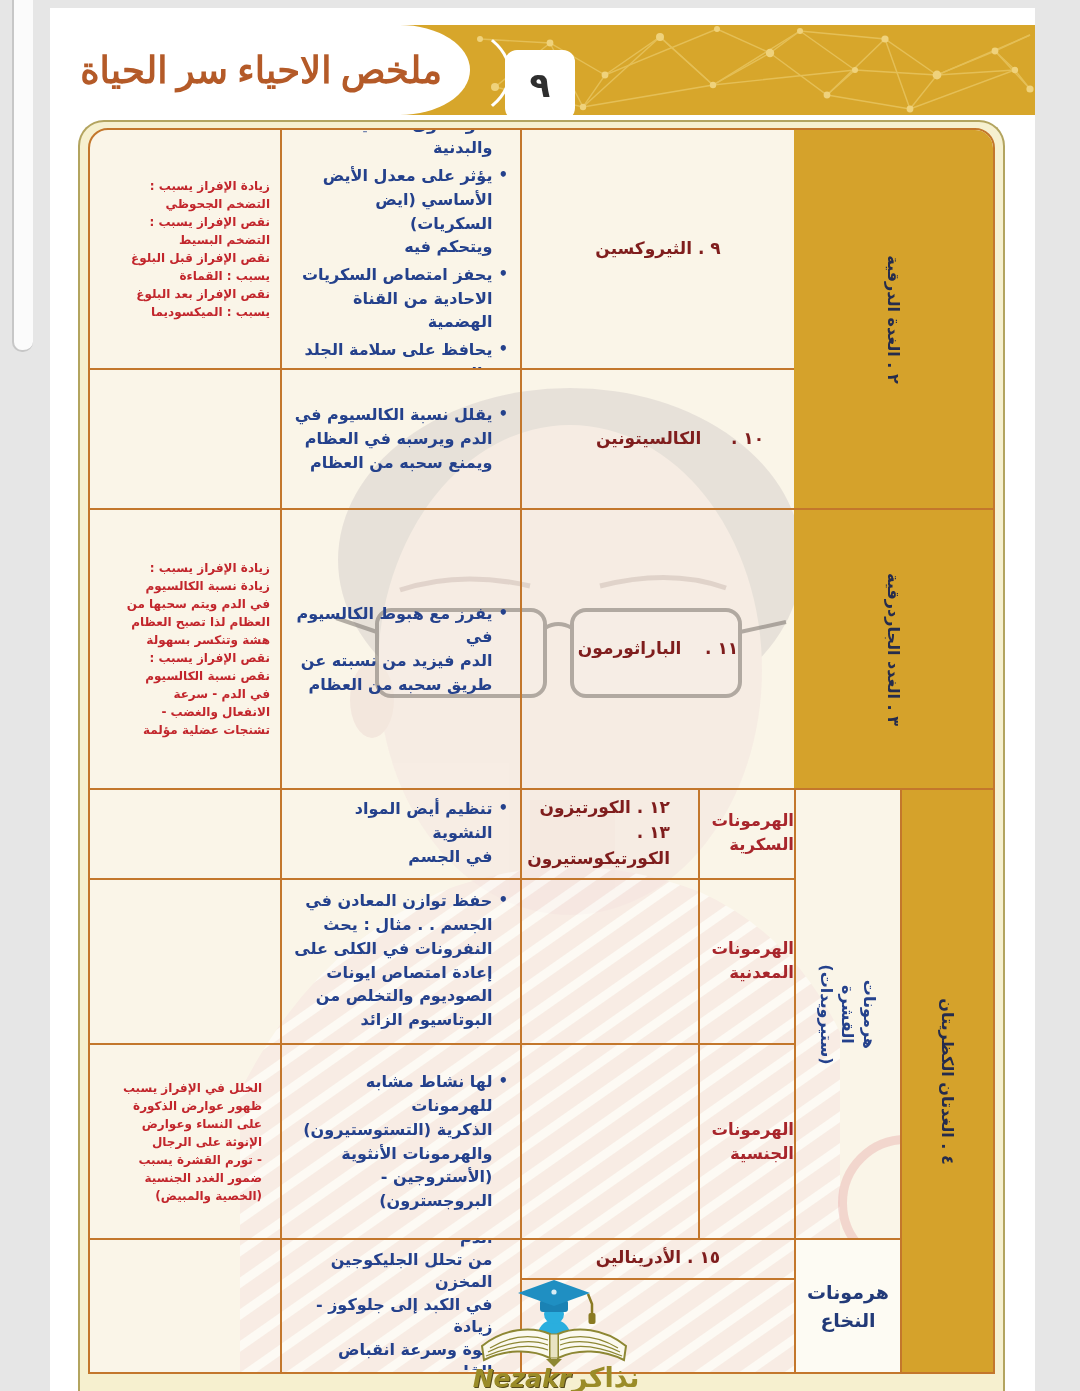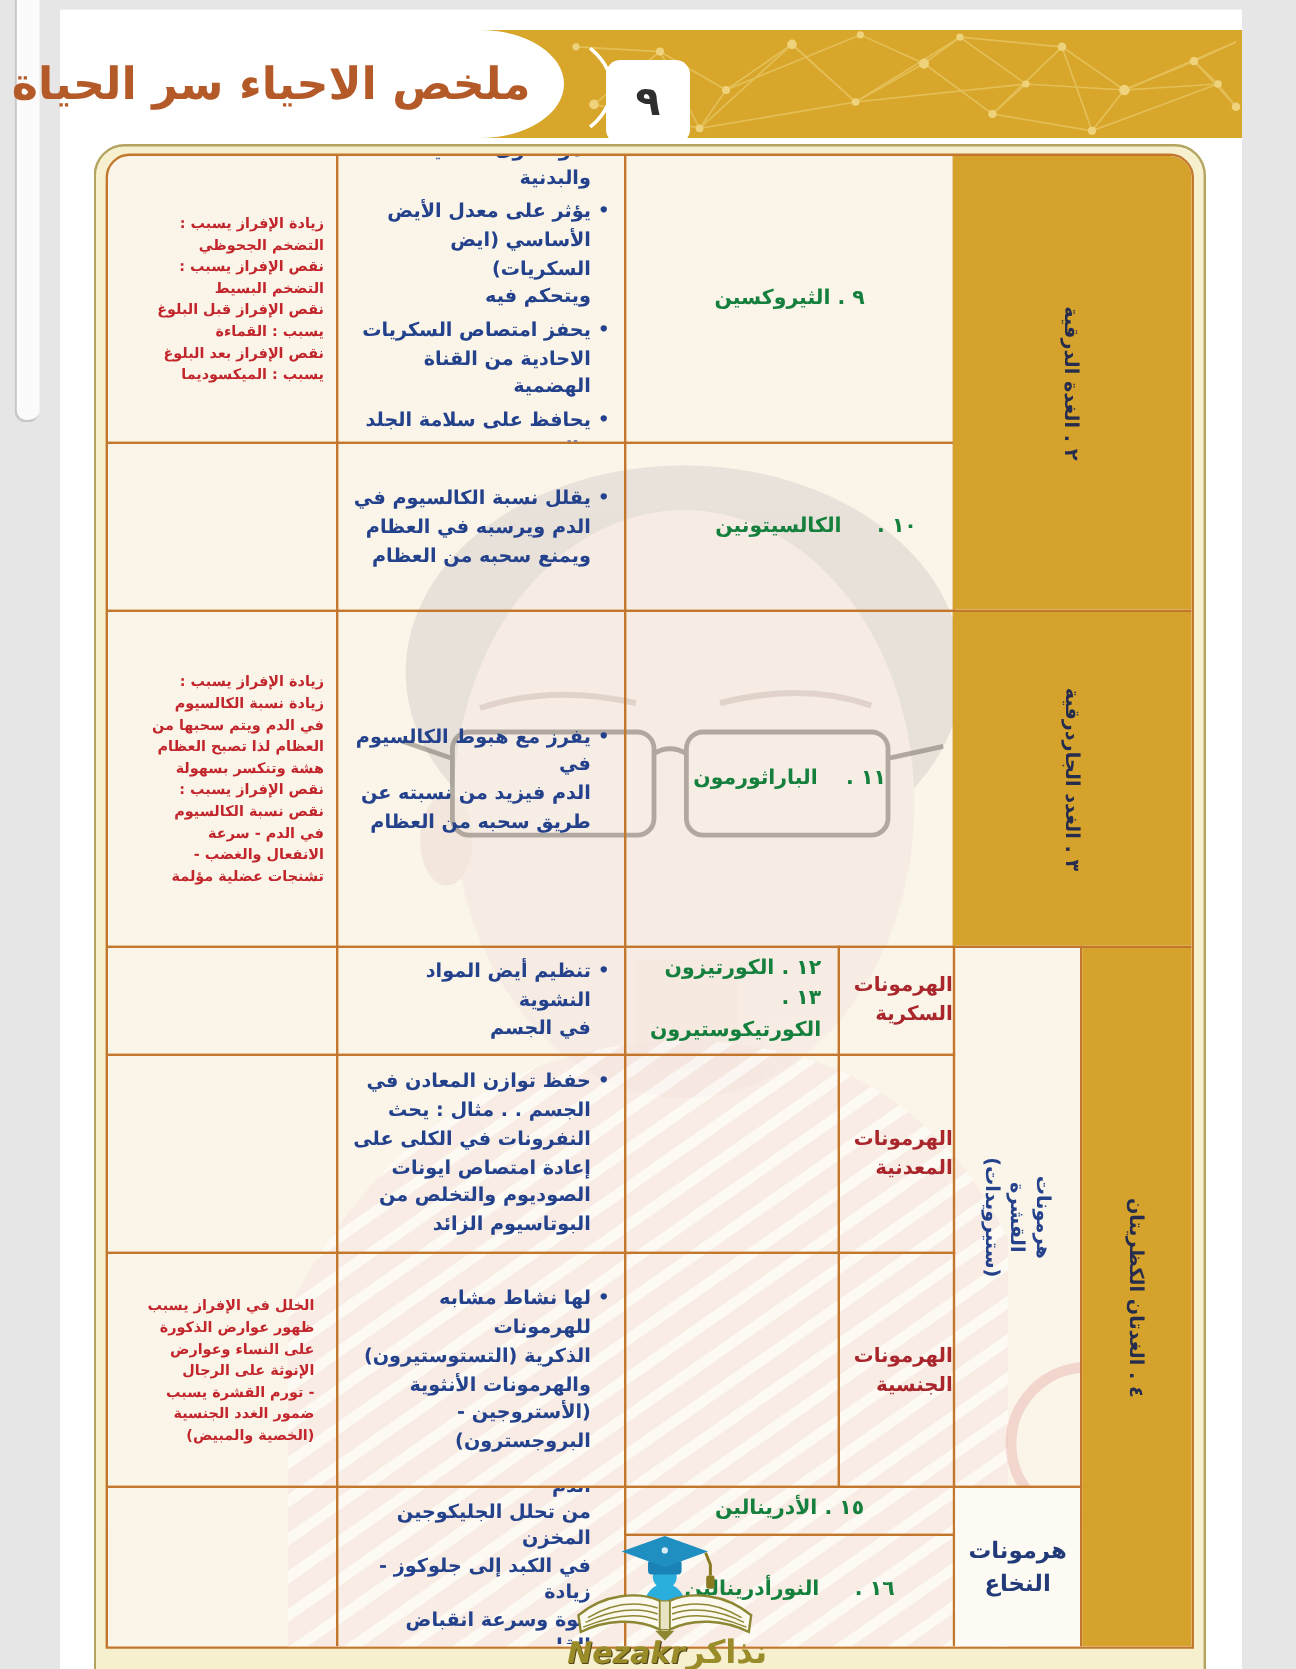--- a/index.html
+++ b/index.html
@@ -8,21 +8,21 @@
   .abs{position:absolute;}
   .page{left:50px;top:8px;width:985px;height:1383px;background:#ffffff;}
   .left-strip{left:12px;top:0;width:19px;height:350px;background:#fbfbfb;
               border-left:2px solid #c7c7c7;border-bottom:2px solid #c7c7c7;border-radius:0 0 10px 10px;}
   
   .banner{left:50px;top:25px;width:985px;height:90px;background:#d7a62b;overflow:visible;}
   .net-svg{position:absolute;right:0;top:0;width:580px;height:90px;}
   .title-area{position:absolute;left:0;top:0;width:420px;height:90px;background:#ffffff;
               border-top-right-radius:75px 48px;border-bottom-right-radius:75px 48px;}
   .title-text{position:absolute;right:28px;top:50%;transform:translateY(-50%);
-              font-size:37px;font-weight:700;color:#b45a28;direction:rtl;white-space:nowrap;}
+              font-size:37px;font-weight:700;color:#b45a28;direction:rtl;white-space:nowrap;font-family:Liberation Serif, serif;}
   .title-arc{position:absolute;left:315px;top:-4px;width:140px;height:98px;
              border:3px solid transparent;border-right-color:#ffffff;
              border-top-right-radius:75px 52px;border-bottom-right-radius:75px 52px;}
   .page-tab{left:505px;top:50px;width:70px;height:70px;background:#ffffff;border-radius:12px;
             display:flex;align-items:center;justify-content:center;z-index:5;}
   .page-num{font-size:34px;font-weight:700;color:#2e2e2e;}
   
   .table-outer{left:78px;top:120px;width:927px;height:1271px;background:#f6f0cf;
                border:2px solid #b3a45f;border-bottom:none;border-radius:26px 26px 0 0;box-sizing:border-box;}
   .table-inner{left:88px;top:128px;width:907px;height:1246px;background:#faf5e8;
@@ -35,21 +35,21 @@
   .rot{align-items:center;justify-content:center;}
   .rot-span{transform:rotate(90deg);white-space:nowrap;font-weight:700;font-size:16px;color:#252c4d;}
   .rot-block{transform:rotate(90deg);text-align:center;white-space:pre-line;font-weight:700;
              font-size:16px;line-height:1.35;color:#24418c;}
   .dt{white-space:pre-line;text-align:right;color:#c2262c;font-weight:700;
       font-size:12px;line-height:1.5;width:100%;}
   .fi{display:flex;gap:6px;direction:rtl;margin:2px 0;}
   .bullet{color:#24418c;font-weight:700;font-size:15px;line-height:1.48;flex:0 0 auto;}
   .ft{white-space:pre-line;text-align:right;color:#24418c;font-weight:700;
       font-size:16px;line-height:1.48;flex:1;}
-  .nt{white-space:pre-wrap;color:#15803d;font-weight:700;font-size:17px;line-height:1.5;
+  .nt{white-space:pre-wrap;color:#7f1d1d;font-weight:700;font-size:17px;line-height:1.5;
       text-align:center;width:100%;}
   .nt.right{text-align:right;padding-right:10px;}
   .gt{white-space:pre-line;text-align:right;color:#a8262c;font-weight:700;
       font-size:16.5px;line-height:1.45;width:100%;}
   .mt{white-space:pre-line;text-align:center;color:#223a78;font-weight:700;
       font-size:19px;line-height:1.5;width:100%;}
   .medulla-cell{background:#fdfbf3;}
   .stamp{border:9px solid rgba(226,150,150,0.32);border-radius:50%;z-index:1;}
   
   .logo{left:474px;top:1276px;width:164px;height:115px;z-index:6;}
@@ -270,29 +270,26 @@
 
     <div class="cell" style="left:432px;top:0;width:272px;height:238px;">
       <div class="nt">٩ . الثيروكسين</div>
     </div>
     <div class="cell" style="left:432px;top:240px;width:316px;height:138px;">
       <div class="nt">١٠ .     الكالسيتونين</div>
     </div>
     <div class="cell" style="left:432px;top:380px;width:272px;height:278px;">
       <div class="nt">١١ .    الباراثورمون</div>
     </div>
-    <div class="cell" style="left:428px;top:660px;width:176px;height:86px;">
+    <div class="cell" style="left:414px;top:660px;width:176px;height:86px;">
       <div class="nt right">١٢ . الكورتيزون
 ١٣ . الكورتيكوستيرون</div>
     </div>
     <div class="cell" style="left:432px;top:1108px;width:272px;height:40px;">
       <div class="nt">١٥ . الأدرينالين</div>
-    </div>
-    <div class="cell" style="left:432px;top:1150px;width:272px;height:90px;">
-      <div class="nt">١٦ .     النورأدرينالين</div>
     </div>
 
     <div class="cell" style="left:610px;top:660px;width:94px;height:86px;">
       <div class="gt">الهرمونات
 السكرية</div>
     </div>
     <div class="cell" style="left:610px;top:750px;width:94px;height:161px;">
       <div class="gt">الهرمونات
 المعدنية</div>
     </div>

